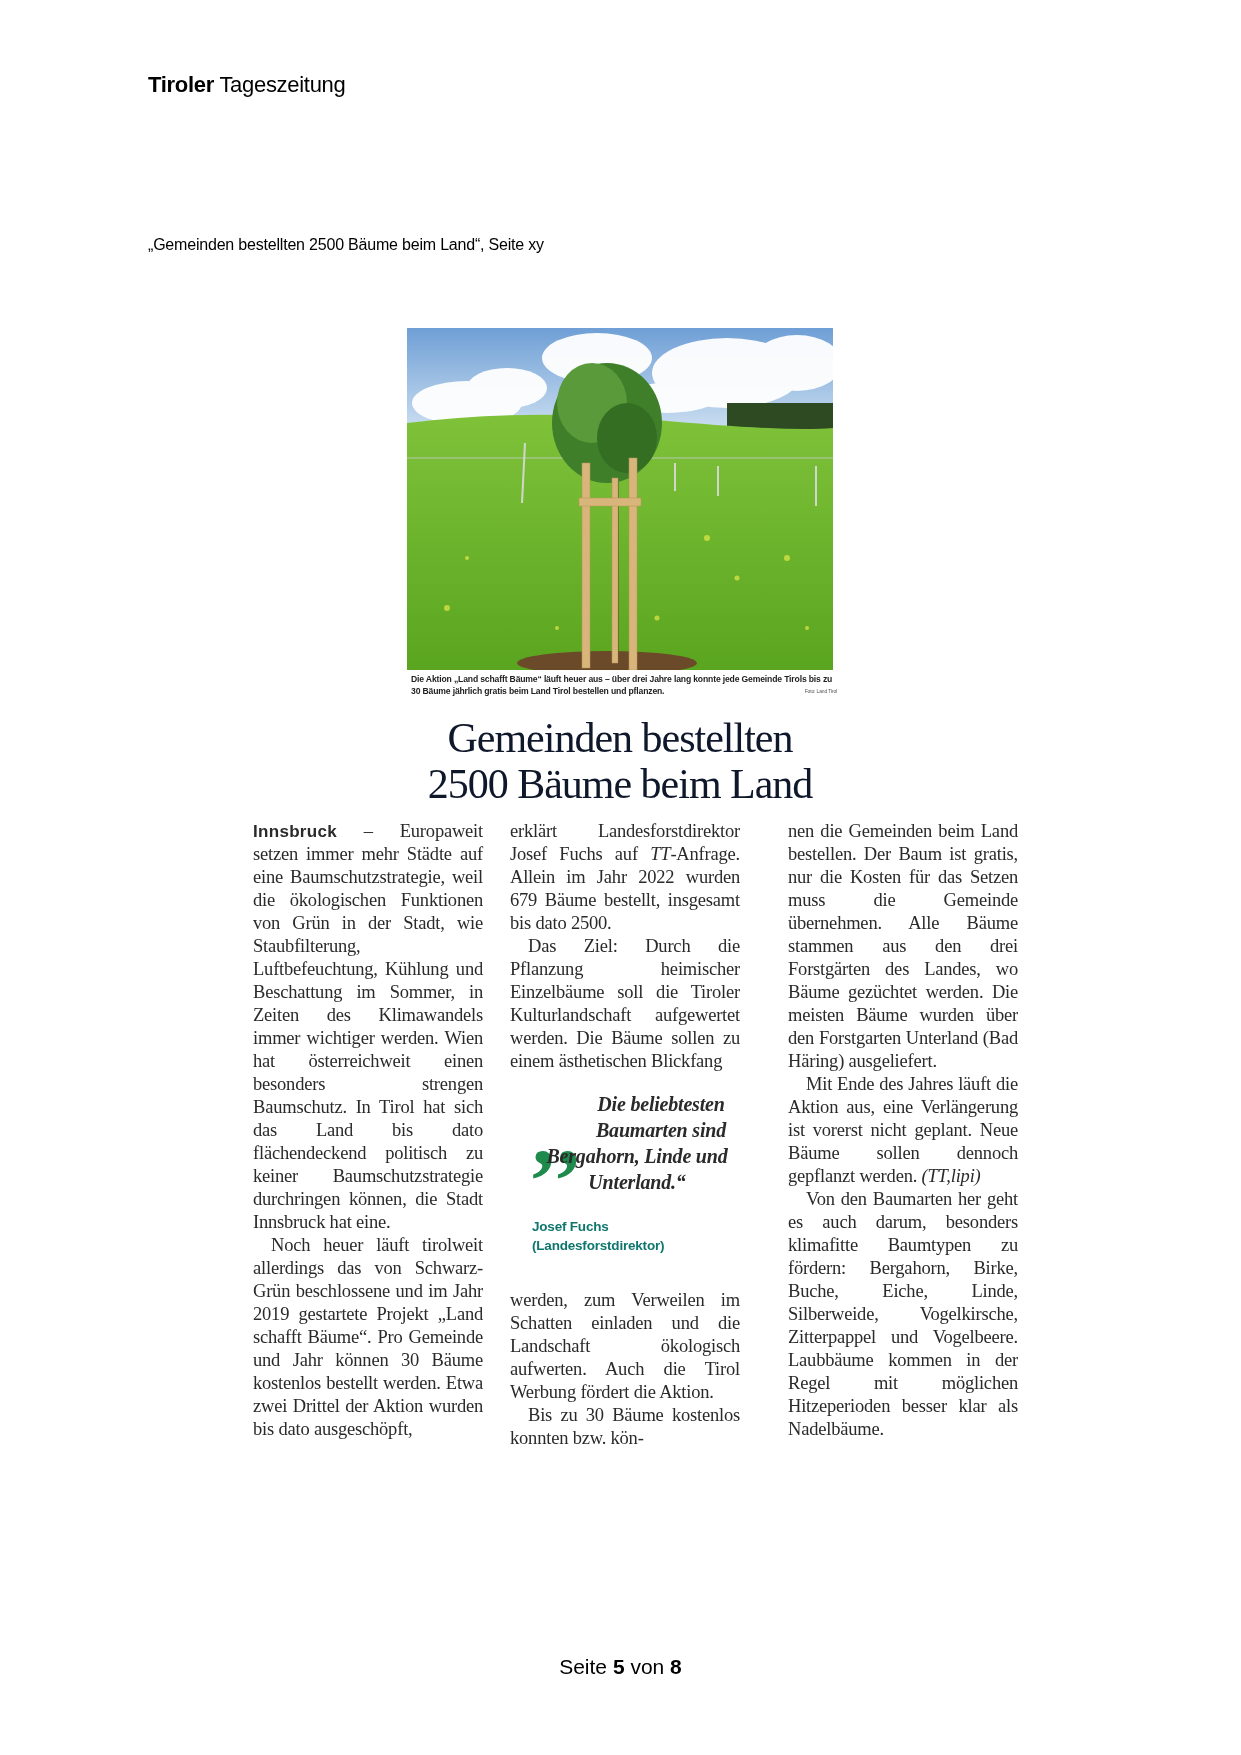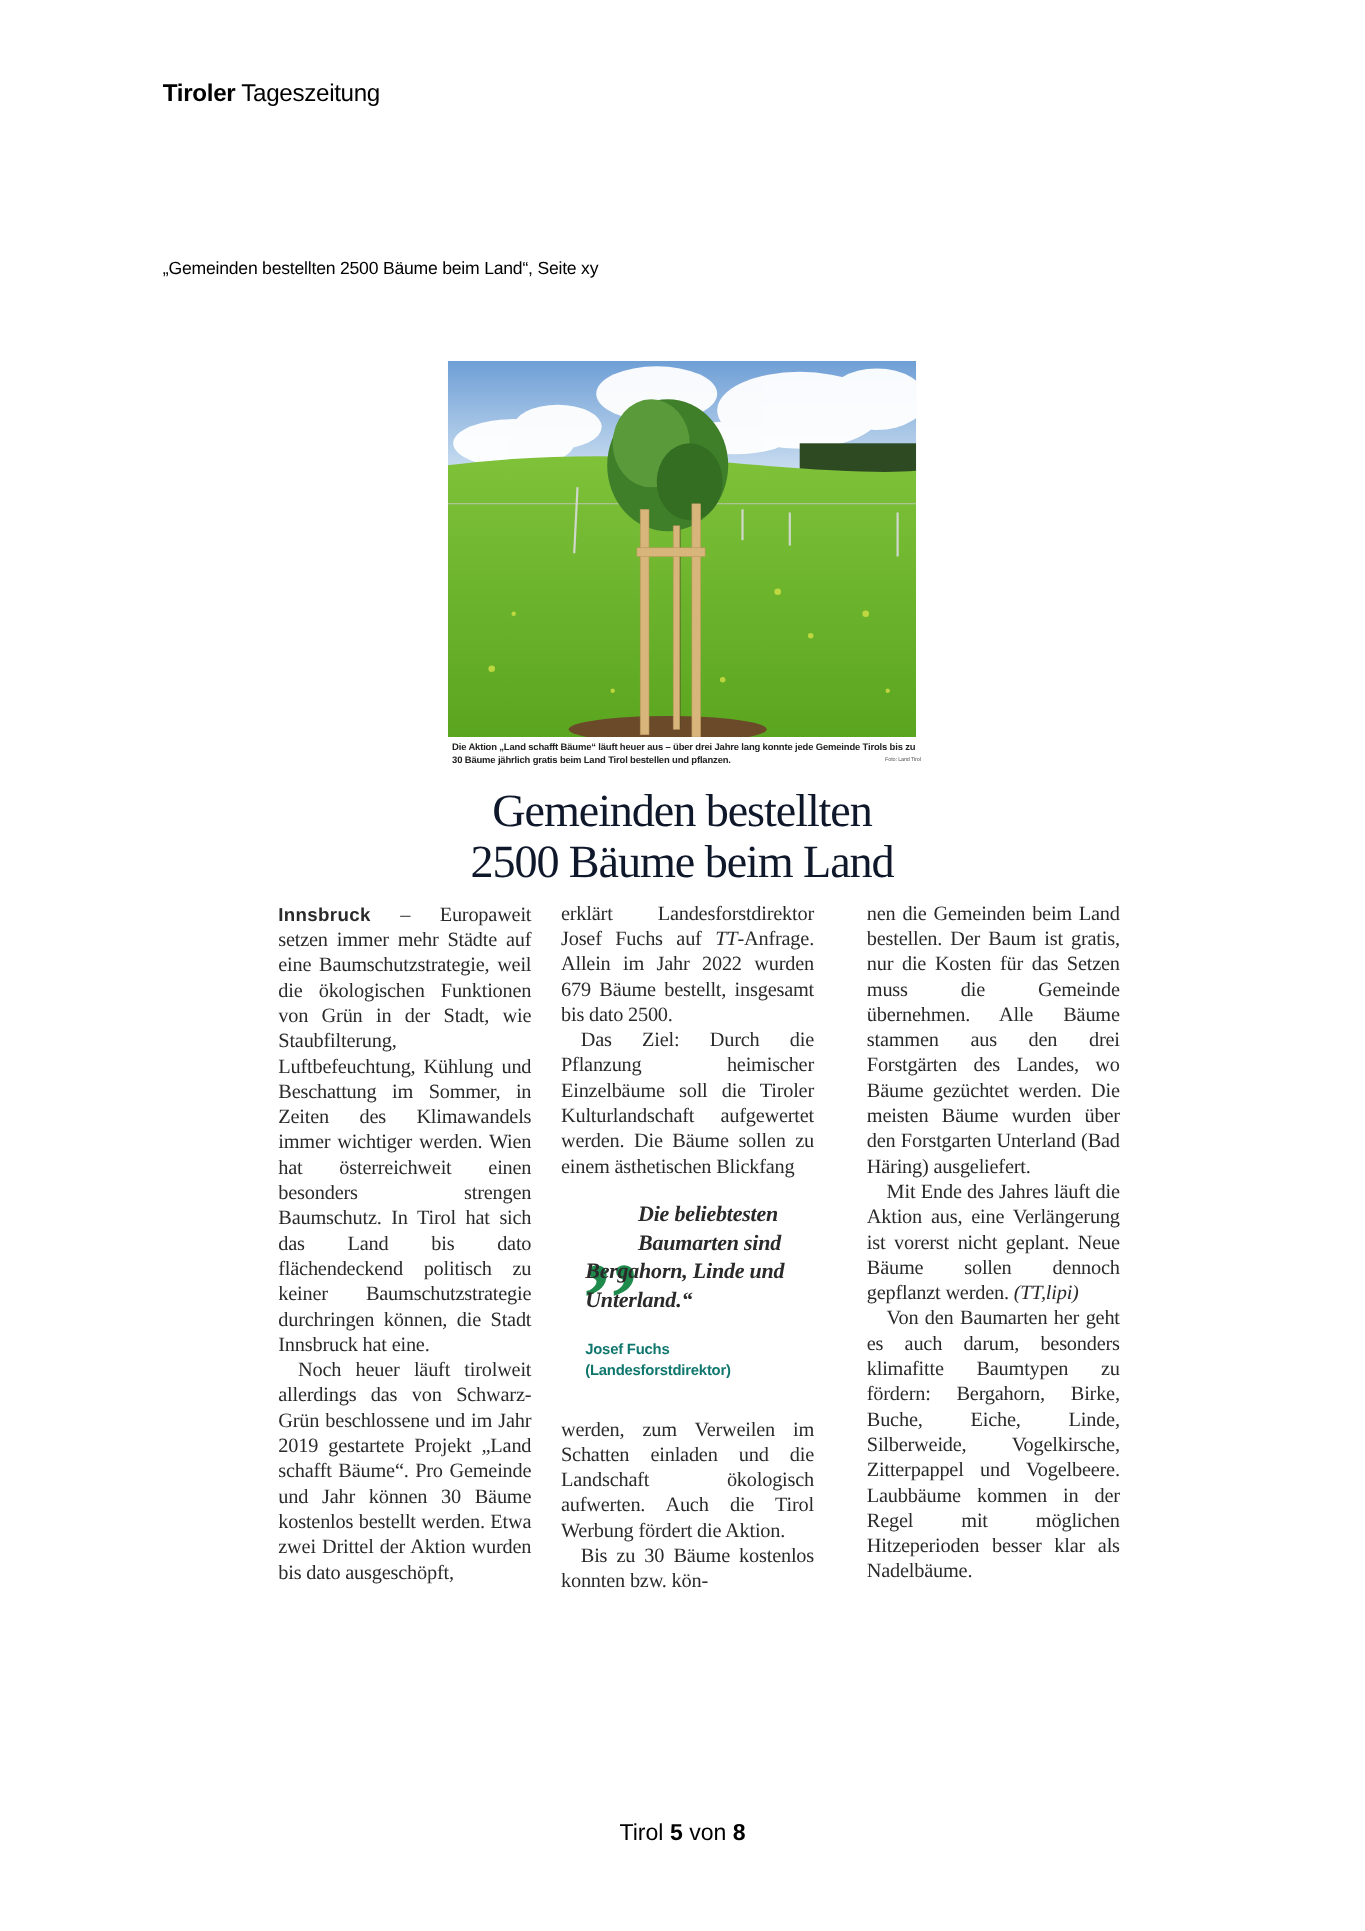--- a/index.html
+++ b/index.html
@@ -14,21 +14,21 @@
   .headline { position: absolute; left: 400px; top: 715px; width: 440px; text-align: center; font-family: "Liberation Serif", serif; font-size: 42px; line-height: 46px; color: #0f172a; letter-spacing: -1px; }
   .col { position: absolute; top: 820px; width: 230px; font-family: "Liberation Serif", serif; font-size: 18.5px; line-height: 23px; color: #2a2a2a; text-align: justify; letter-spacing: -0.2px; }
   .col p { margin: 0; }
   .col p.indent { text-indent: 18px; }
   .col1 { left: 253px; }
   .col2 { left: 510px; }
   .col3 { left: 788px; }
   .dateline { font-family: "Liberation Sans", sans-serif; font-weight: bold; font-size: 17px; letter-spacing: 0.3px; }
   .quote-box { position: relative; margin: 16px 0 0 0; height: 200px; }
   .quote-mark { position: absolute; left: 18px; top: 4px; font-family: "Liberation Serif", serif; font-weight: bold; font-size: 92px; line-height: 80px; color: #1e8a4c; letter-spacing: -6px; }
-  .quote-text { position: absolute; left: 22px; top: 2px; width: 210px; font-family: "Liberation Serif", serif; font-style: italic; font-weight: bold; font-size: 20px; line-height: 26px; color: #2a2a2a; text-align: left; }
+  .quote-text { position: absolute; left: 22px; top: 2px; width: 210px; font-family: "Liberation Serif", serif; font-style: italic; font-weight: bold; font-size: 20px; line-height: 26px; color: #2a2a2a; text-align: center; }
   .quote-text .first { display: block; padding-left: 48px; }
   .quote-author { position: absolute; left: 22px; top: 128px; font-family: "Liberation Sans", sans-serif; font-weight: bold; font-size: 13.5px; line-height: 19px; color: #0f766e; }
   .footer { position: absolute; left: 0; width: 1241px; top: 1655px; text-align: center; font-size: 21px; }
   .footer b { font-weight: bold; }
   .em { font-style: italic; }
 </style>
 </head>
 <body>
 
 <div class="masthead"><b>Tiroler</b> <span>Tageszeitung</span></div>
@@ -123,13 +123,13 @@
   <p>werden, zum Verweilen im Schatten einladen und die Landschaft ökologisch aufwerten. Auch die Tirol Werbung fördert die Aktion.</p>
   <p class="indent">Bis zu 30 Bäume kostenlos konnten bzw. kön-</p>
 </div>
 
 <div class="col col3">
   <p>nen die Gemeinden beim Land bestellen. Der Baum ist gratis, nur die Kosten für das Setzen muss die Gemeinde übernehmen. Alle Bäume stammen aus den drei Forstgärten des Landes, wo Bäume gezüchtet werden. Die meisten Bäume wurden über den Forstgarten Unterland (Bad Häring) ausgeliefert.</p>
   <p class="indent"><span>Mit Ende des Jahres läuft die Aktion aus, eine Verlängerung ist vorerst nicht geplant. Neue Bäume sollen dennoch gepflanzt werden. </span><span class="em">(TT,lipi)</span></p>
   <p class="indent">Von den Baumarten her geht es auch darum, besonders klimafitte Baumtypen zu fördern: Bergahorn, Birke, Buche, Eiche, Linde, Silberweide, Vogelkirsche, Zitterpappel und Vogelbeere. Laubbäume kommen in der Regel mit möglichen Hitzeperioden besser klar als Nadelbäume.</p>
 </div>
 
-<div class="footer"><span>Tirol </span><b>5</b><span> von </span><b>8</b></div>
+<div class="footer"><span>Seite </span><b>5</b><span> von </span><b>8</b></div>
 
 </body></html>

